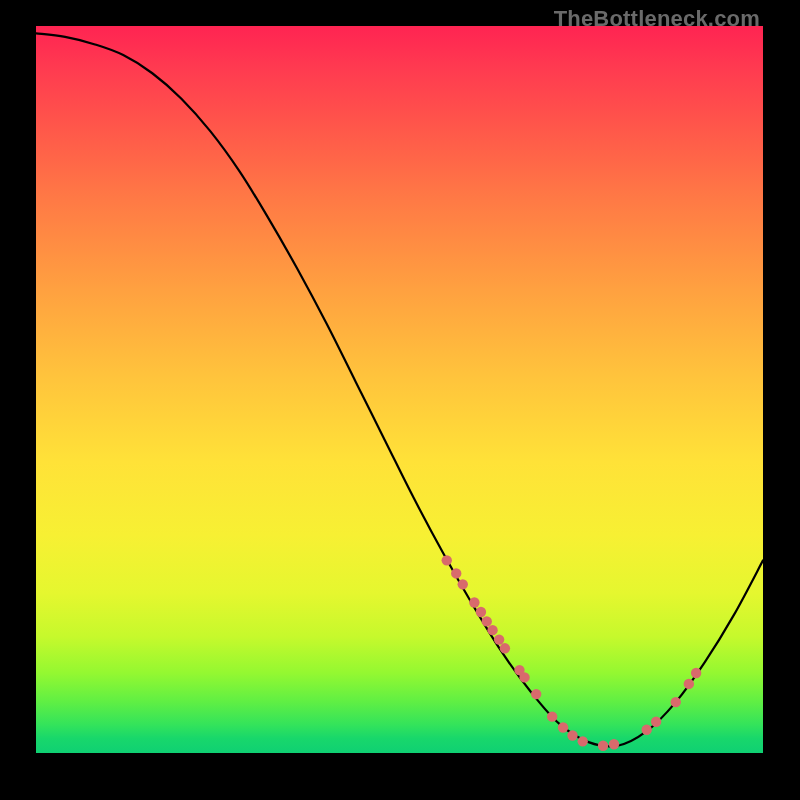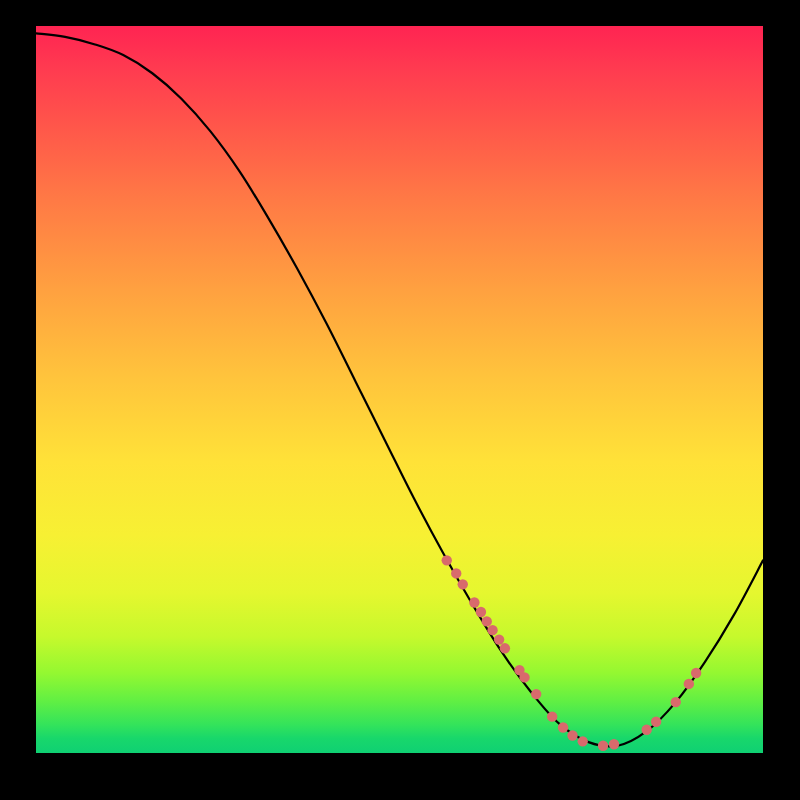--- a/index.html
+++ b/index.html
@@ -95,13 +95,14 @@
           <circle cx="577.97" cy="718.28" r="5.2" fill="#d86a6c"></circle>
           <circle cx="610.68" cy="703.74" r="5.2" fill="#d86a6c"></circle>
           <circle cx="620.13" cy="695.74" r="5.2" fill="#d86a6c"></circle>
           <circle cx="639.76" cy="676.11" r="5.2" fill="#d86a6c"></circle>
           <circle cx="652.85" cy="657.93" r="5.2" fill="#d86a6c"></circle>
           <circle cx="660.12" cy="647.03" r="5.2" fill="#d86a6c"></circle>
         </g>
     </svg>
   </div>
 
+  <div class="watermark">TheBottleneck.com</div>
 </div>
 
 </body></html>

